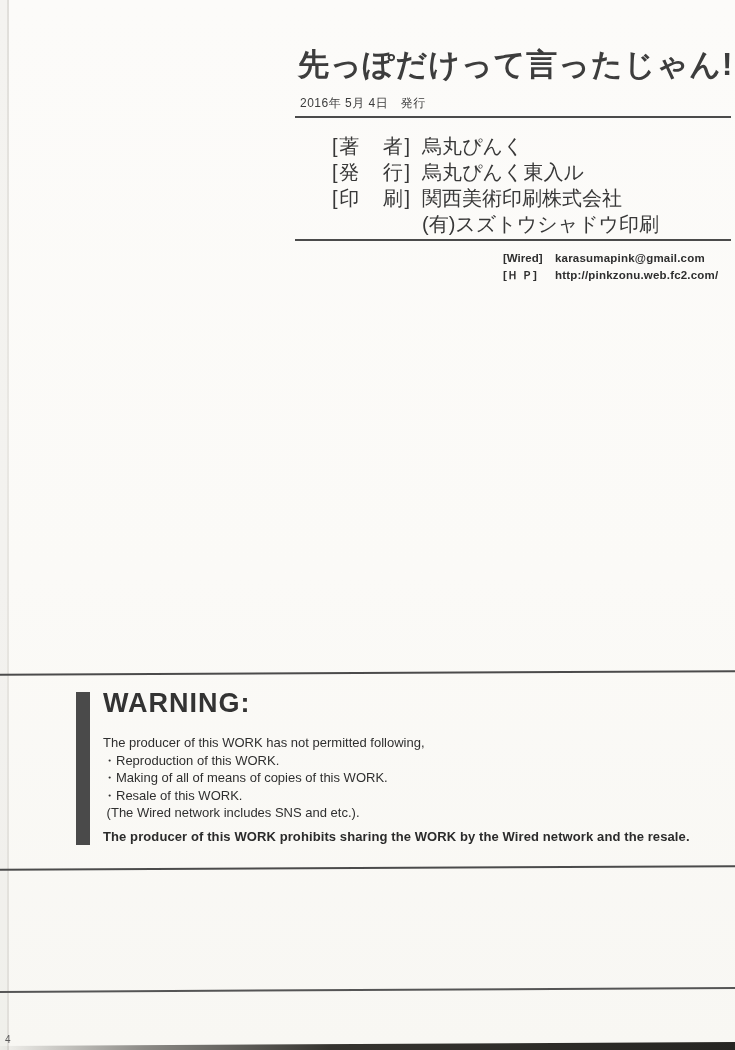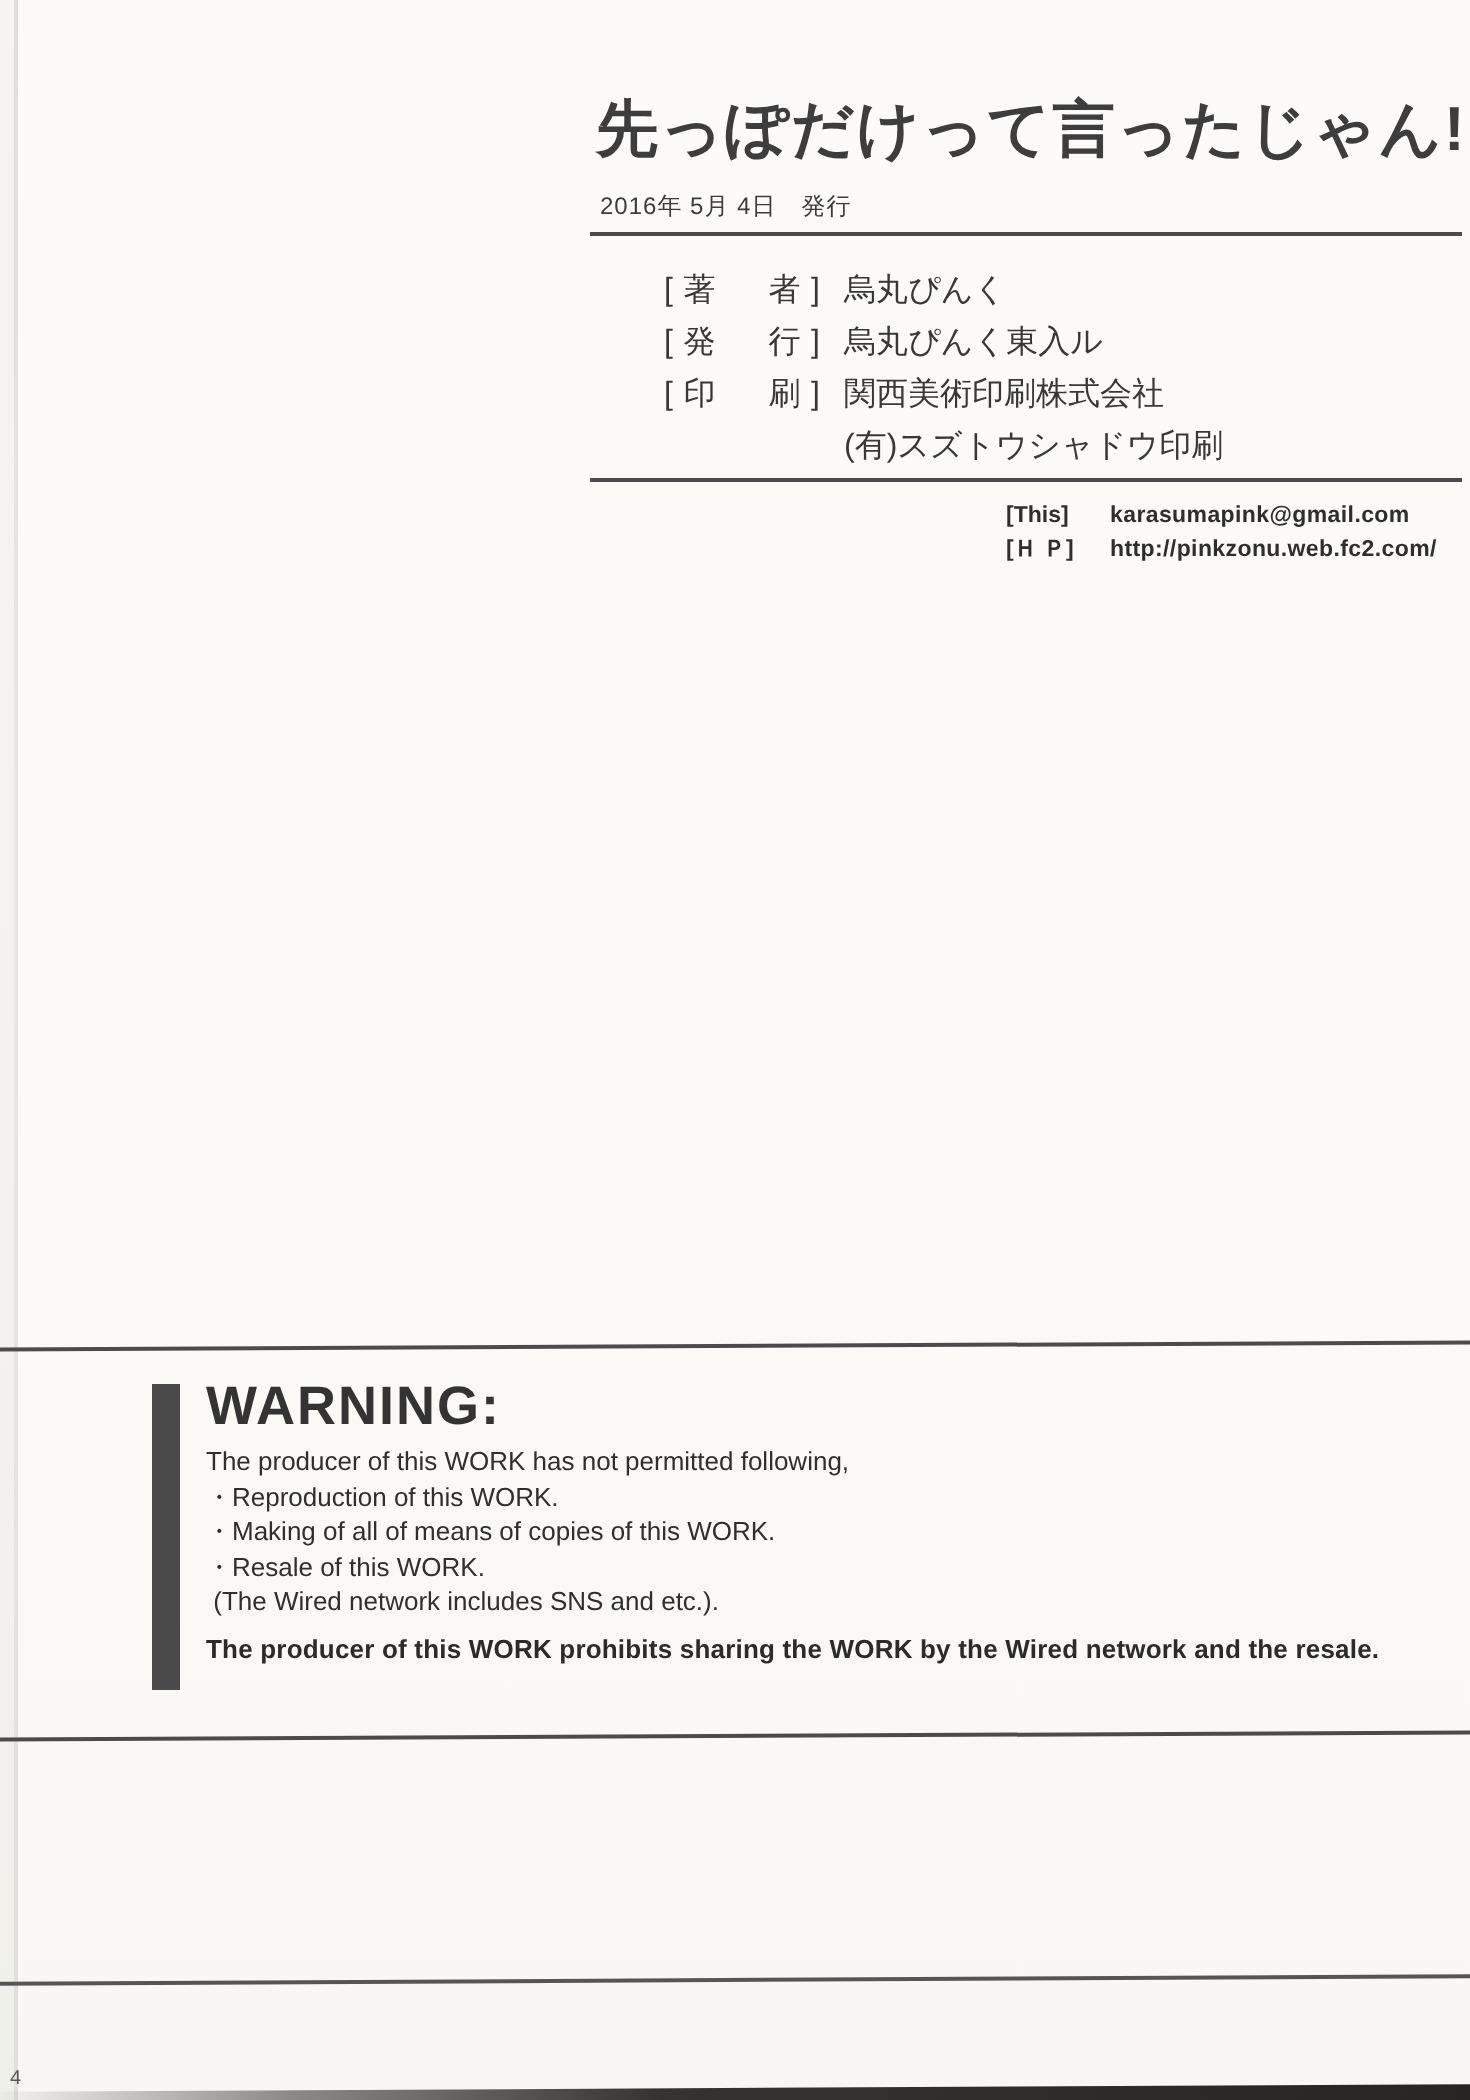--- a/index.html
+++ b/index.html
@@ -37,37 +37,37 @@
   
   .title{
     position:absolute;left:298px;top:44px;margin:0;
     font-size:31px;font-weight:800;letter-spacing:1px;
     color:#3d3d3d;white-space:nowrap;text-align:right;
   }
   .pub-date{
     position:absolute;left:300px;top:95px;
     font-size:12px;letter-spacing:.5px;color:#3c3c3c;white-space:nowrap;text-align:right;
   }
-  .credits{position:absolute;left:332px;top:133px;font-size:16px;color:#383838;}
+  .credits{position:absolute;left:332px;top:133px;font-size:20px;color:#383838;}
   .credit-row{line-height:26px;white-space:nowrap;}
   .credit-label{
     display:inline-block;width:78px;
     text-align:justify;text-align-last:justify;
     vertical-align:top;
   }
   .credit-value{margin-left:12px;}
   .contact{position:absolute;left:503px;top:250px;font-size:11.5px;font-weight:700;color:#2e2e2e;}
   .contact-row{line-height:17px;white-space:nowrap;}
   .contact-label{display:inline-block;width:46px;}
   .contact-value{margin-left:6px;letter-spacing:.2px;}
   
   .warning-bar{position:absolute;left:76px;top:692px;width:14px;height:153px;background:#4a4a4a;}
   .warning-body{position:absolute;left:103px;top:688px;width:625px;}
   .warning-heading{
-    margin:0 0 4px 0;font-size:27px;line-height:30px;
+    margin:0 0 16px 0;font-size:27px;line-height:30px;
     font-weight:800;letter-spacing:1px;color:#333;
   }
   .warning-line{font-size:13px;line-height:17.5px;color:#2f2f2f;white-space:pre;}
   .warning-footer{
     margin-top:7px;font-size:13px;font-weight:700;letter-spacing:.1px;
     color:#2b2b2b;white-space:nowrap;
   }
   .page-number{position:absolute;left:5px;top:1034px;font-size:10px;color:#5a5a5a;}
 </style>
 </head>
@@ -95,21 +95,21 @@
     </div>
     <div class="credit-row">
       <span class="credit-label"></span><span class="credit-value">(有)スズトウシャドウ印刷</span>
     </div>
   </div>
 
   <div class="rule rule-b"></div>
 
   <div class="contact">
     <div class="contact-row">
-      <span class="contact-label">[This]</span><span class="contact-value">karasumapink@gmail.com</span>
+      <span class="contact-label">[Wired]</span><span class="contact-value">karasumapink@gmail.com</span>
     </div>
     <div class="contact-row">
       <span class="contact-label">[Ｈ Ｐ]</span><span class="contact-value">http://pinkzonu.web.fc2.com/</span>
     </div>
   </div>
 
   <div class="rule rule-c"></div>
 
   <div class="warning-bar"></div>
   <section class="warning-body">

